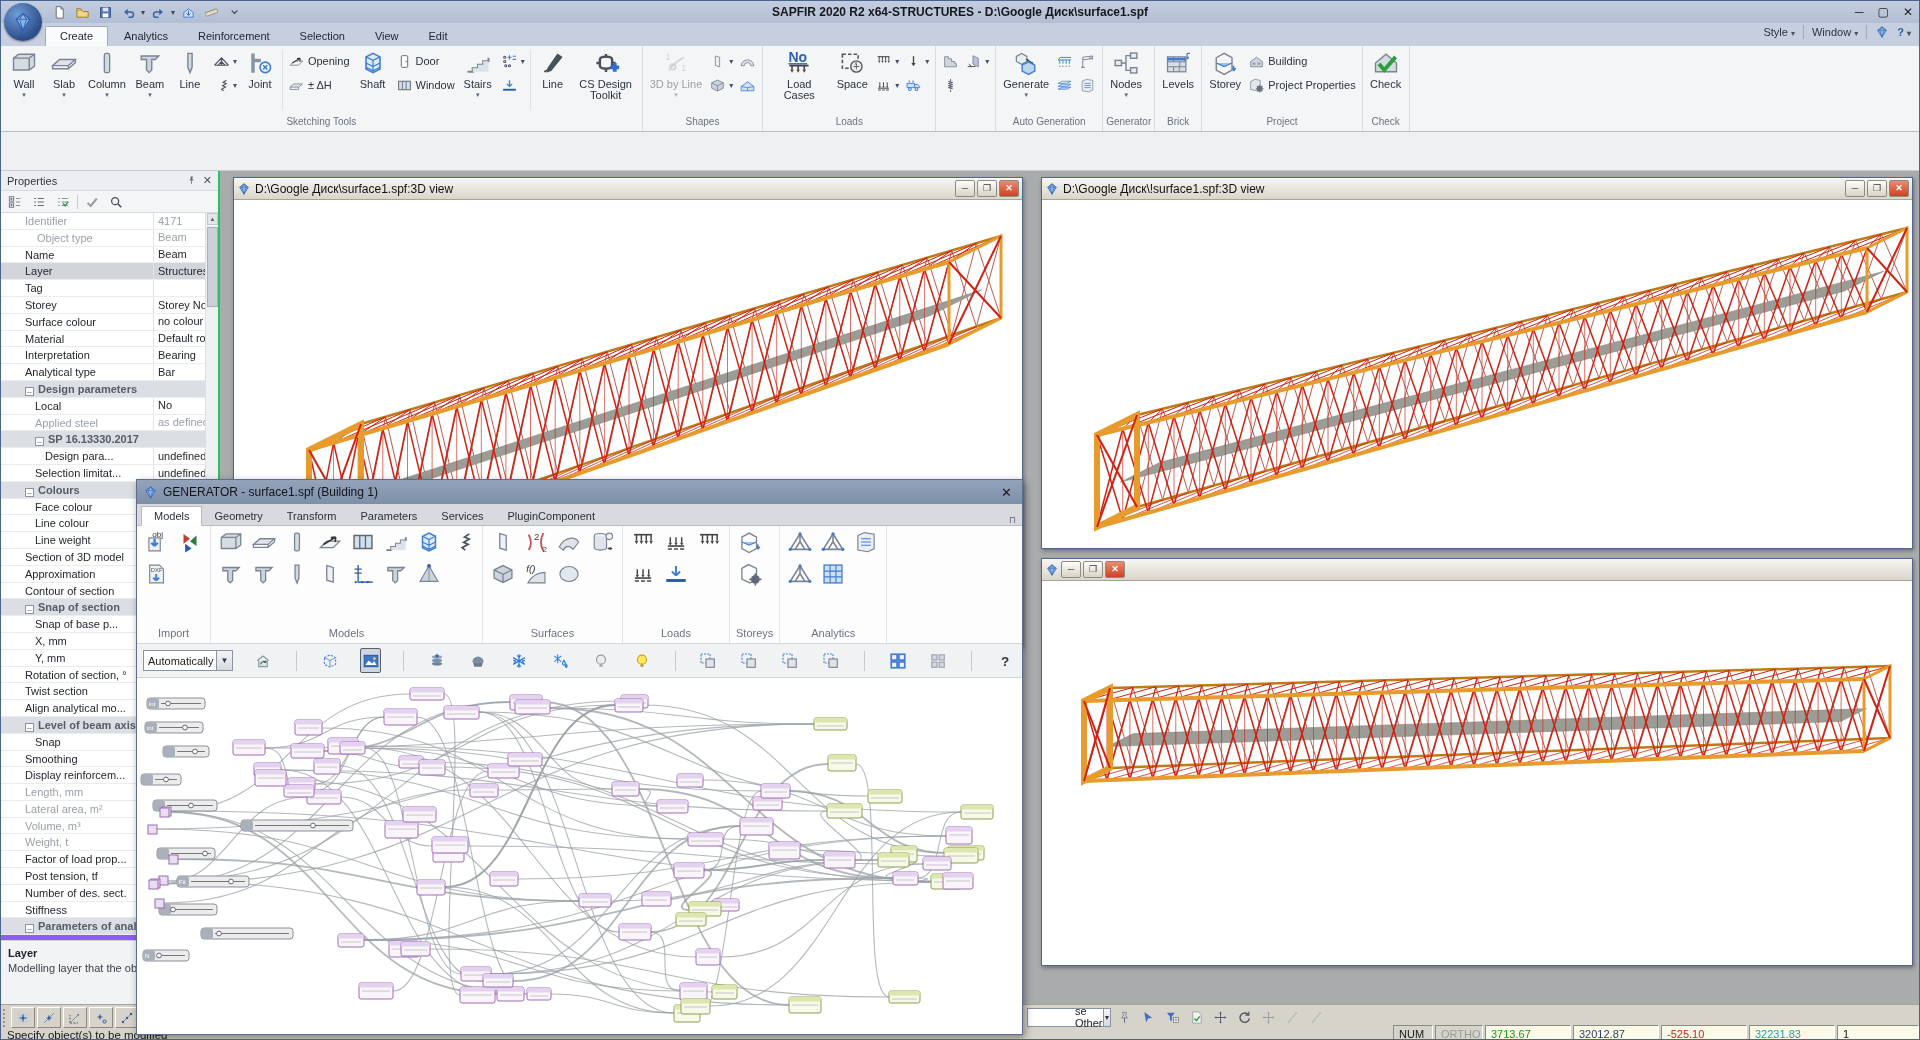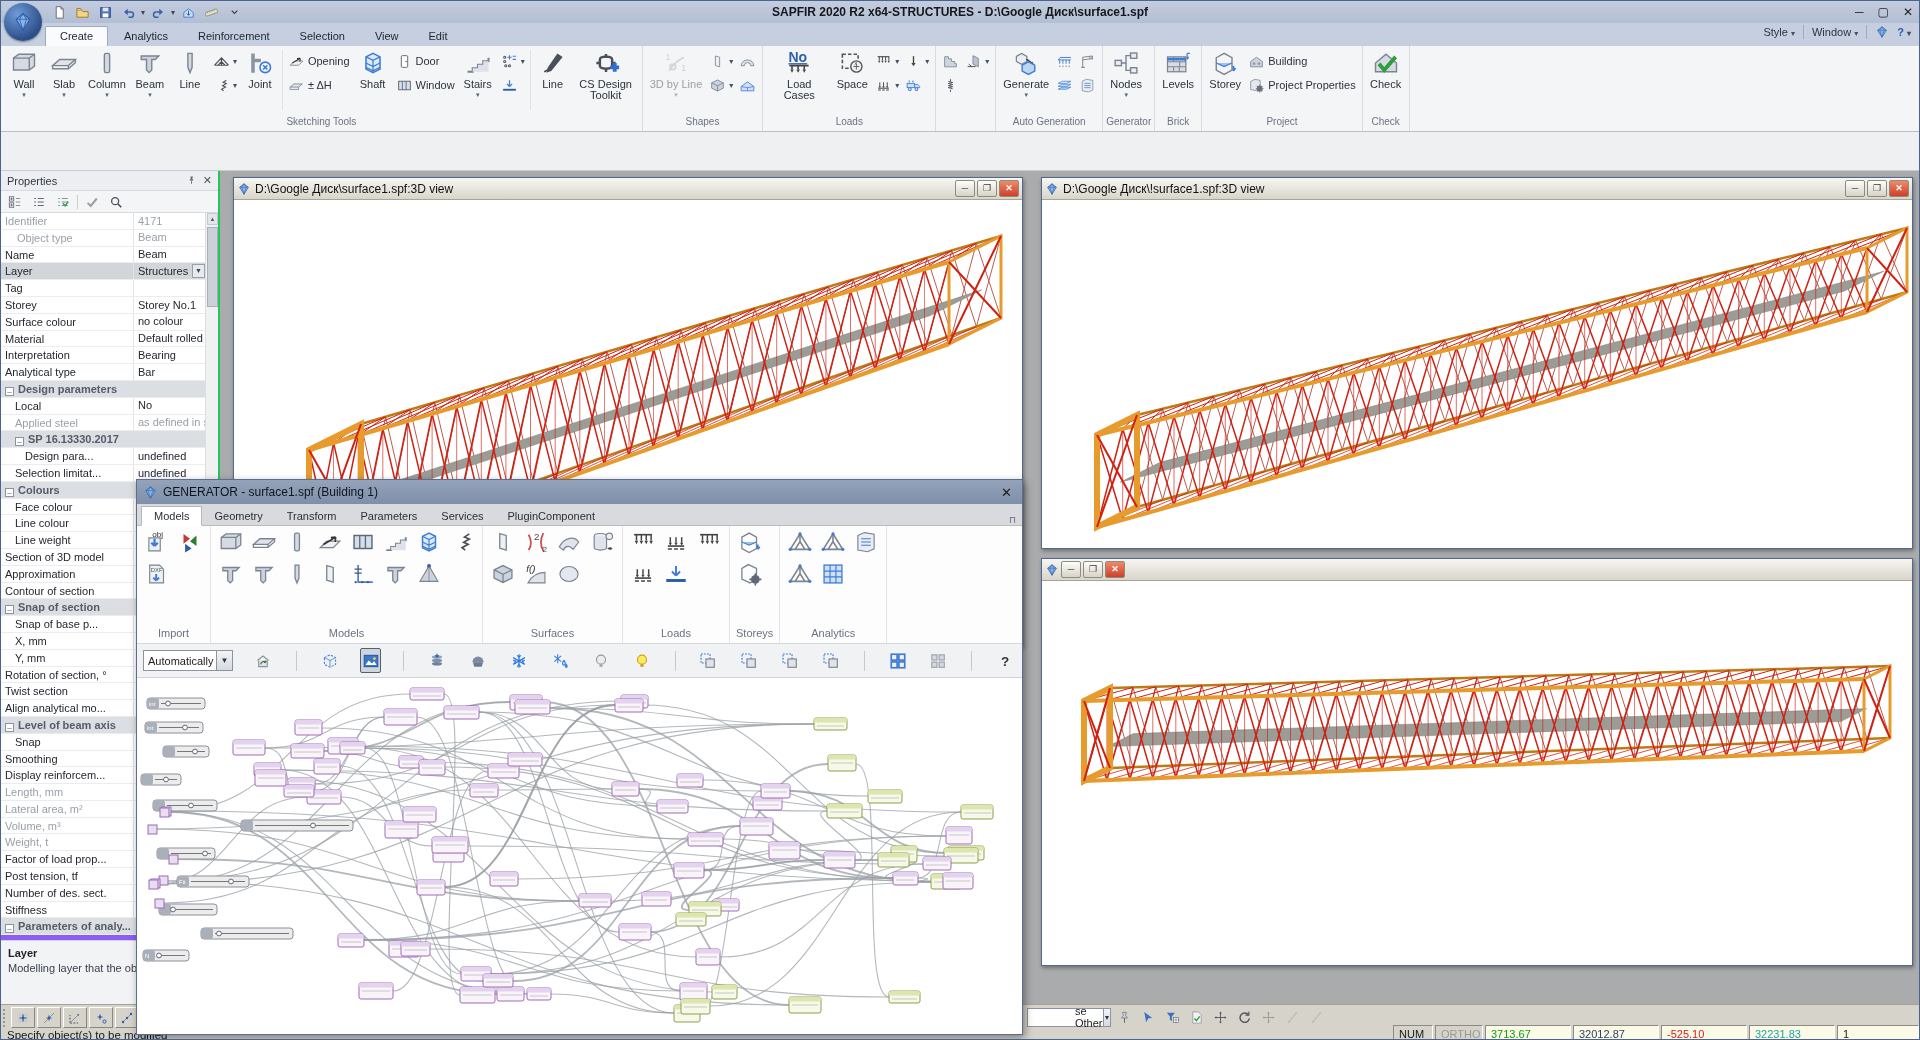--- a/index.html
+++ b/index.html
@@ -52,21 +52,21 @@
   #props-head{height:20px;background:#eceef1;display:flex;align-items:center;padding:0 6px;
     border-bottom:1px solid #d6d9dd;color:#30363f;}
   #props-head .spacer{flex:1;}
   #props-tools{height:22px;background:#f4f5f6;border-bottom:1px solid #d8dadd;
     display:flex;align-items:center;gap:4px;padding:0 4px;}
   .ptool{width:20px;height:18px;display:flex;align-items:center;justify-content:center;}
   .ptool-sep{width:1px;height:14px;background:#ccc;}
   #prop-rows{position:relative;flex:1;overflow:hidden;}
   #rows-inner{position:absolute;left:0;top:0;right:13px;}
   .prow{display:flex;height:16.8px;line-height:16.5px;border-bottom:1px solid #ececec;background:#fff;}
-  .prow .pl{width:132px;padding-left:5px;overflow:hidden;white-space:nowrap;color:#23272e;}
+  .prow .pl{width:132px;padding-left:5px;overflow:hidden;white-space:nowrap;color:#23272e;margin-left:20px;}
   .prow .pv{flex:1;border-left:1px solid #e4e4e4;padding-left:4px;overflow:hidden;white-space:nowrap;
     display:flex;align-items:center;gap:3px;color:#23272e;}
   .prow.dis .pl,.prow.dis .pv{color:#9aa0a8;}
   .prow.sel{background:#d2d6db;}
   .prow.grp{background:#dbdee2;font-weight:bold;color:#565c66;}
   .prow.grp .pl{width:auto;color:#565c66;}
   .gbox{display:inline-block;width:9px;height:9px;border:1px solid #8d939c;background:#fff;
     margin:0 4px 0 0;position:relative;top:1px;font-weight:normal;font-size:8px;line-height:7px;text-align:center;color:#555;}
   .swatch{width:10px;height:10px;border:1px solid #444;display:inline-block;}
   .ddbtn{margin-left:auto;width:13px;height:14px;border:1px solid #98a0ab;background:#e6e9ee;

